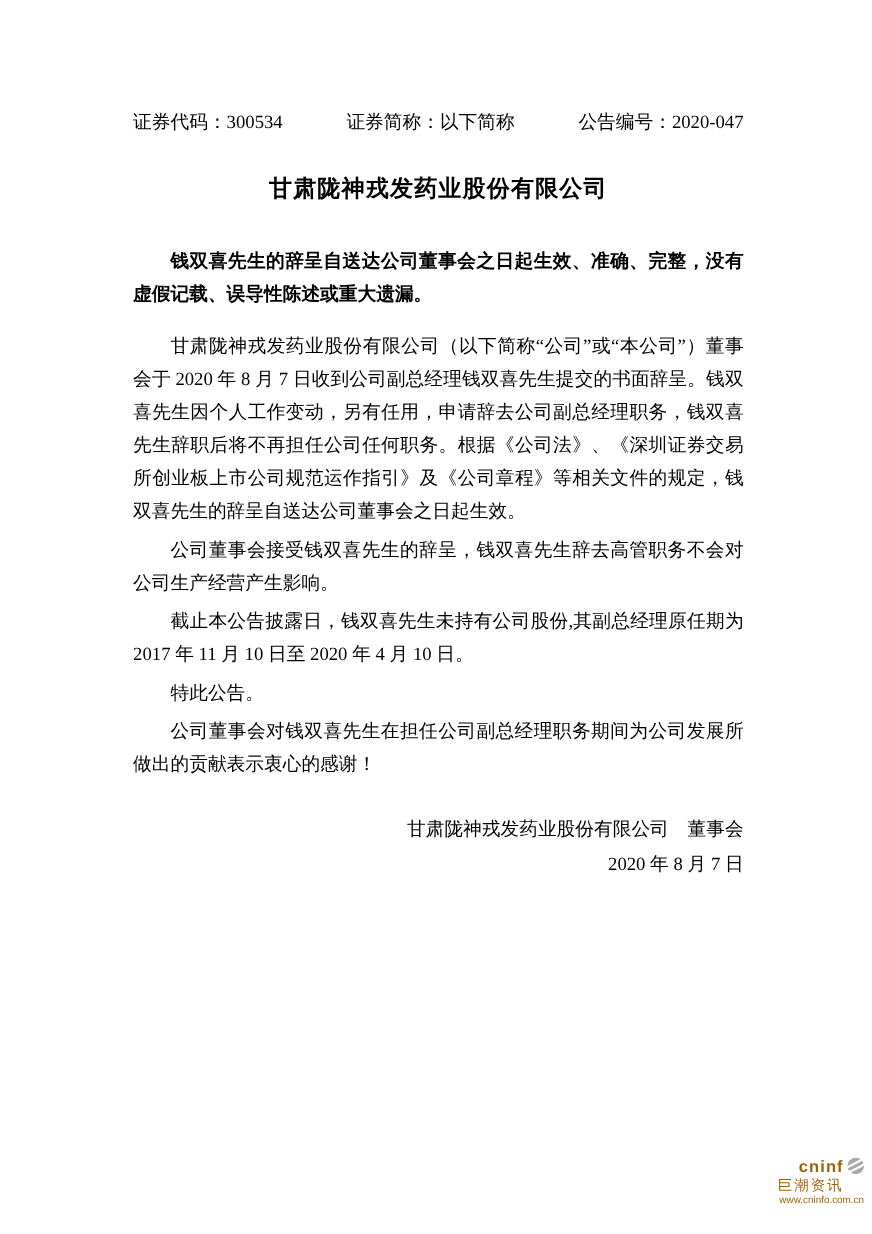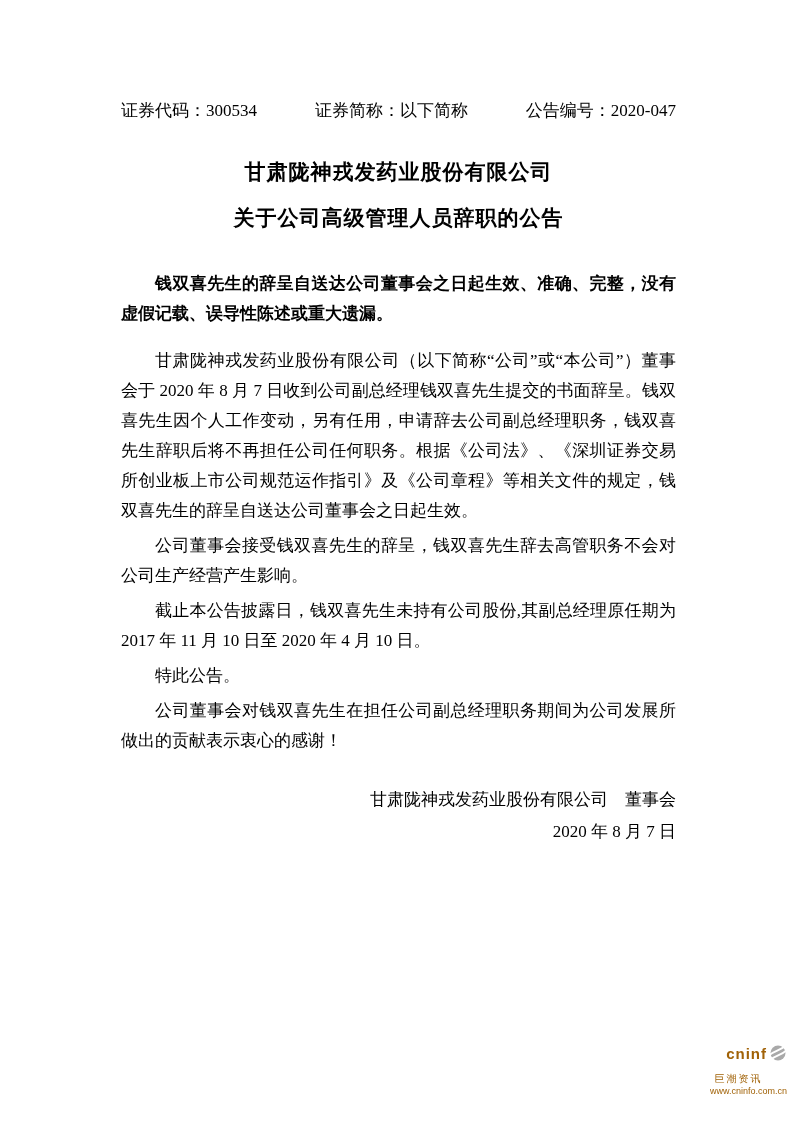--- a/index.html
+++ b/index.html
@@ -80,43 +80,42 @@
     font-size: 15px;
     font-weight: bold;
     letter-spacing: 1px;
   }
   .wm-globe {
     width: 18px;
     height: 18px;
     display: block;
   }
   .wm-brand {
-    font-size: 10px;
+    font-size: 13px;
     letter-spacing: 2px;
-    margin: 12px 20px 0 0;
+    margin: 2px 20px 0 0;
   }
   .wm-url {
     font-size: 9px;
     margin-top: 3px;
   }
 </style>
 </head>
 <body>
 
 <div class="page">
 
   <div class="doc-header">
     <span>证券代码：300534</span>
     <span>证券简称：以下简称</span>
     <span>公告编号：2020-047</span>
   </div>
 
   <div class="doc-title">
     <div>甘肃陇神戎发药业股份有限公司</div>
-    <div>关于公司高级管理人员辞职的公告</div>
   </div>
 
   <p class="statement">钱双喜先生的辞呈自送达公司董事会之日起生效、准确、完整，没有虚假记载、误导性陈述或重大遗漏。</p>
 
   <p class="body-para first">甘肃陇神戎发药业股份有限公司（以下简称“公司”或“本公司”）董事会于 2020 年 8 月 7 日收到公司副总经理钱双喜先生提交的书面辞呈。钱双喜先生因个人工作变动，另有任用，申请辞去公司副总经理职务，钱双喜先生辞职后将不再担任公司任何职务。根据《公司法》、《深圳证券交易所创业板上市公司规范运作指引》及《公司章程》等相关文件的规定，钱双喜先生的辞呈自送达公司董事会之日起生效。</p>
   <p class="body-para">公司董事会接受钱双喜先生的辞呈，钱双喜先生辞去高管职务不会对公司生产经营产生影响。</p>
   <p class="body-para">截止本公告披露日，钱双喜先生未持有公司股份,其副总经理原任期为 2017 年 11 月 10 日至 2020 年 4 月 10 日。</p>
   <p class="body-para">特此公告。</p>
   <p class="body-para">公司董事会对钱双喜先生在担任公司副总经理职务期间为公司发展所做出的贡献表示衷心的感谢！</p>
 

